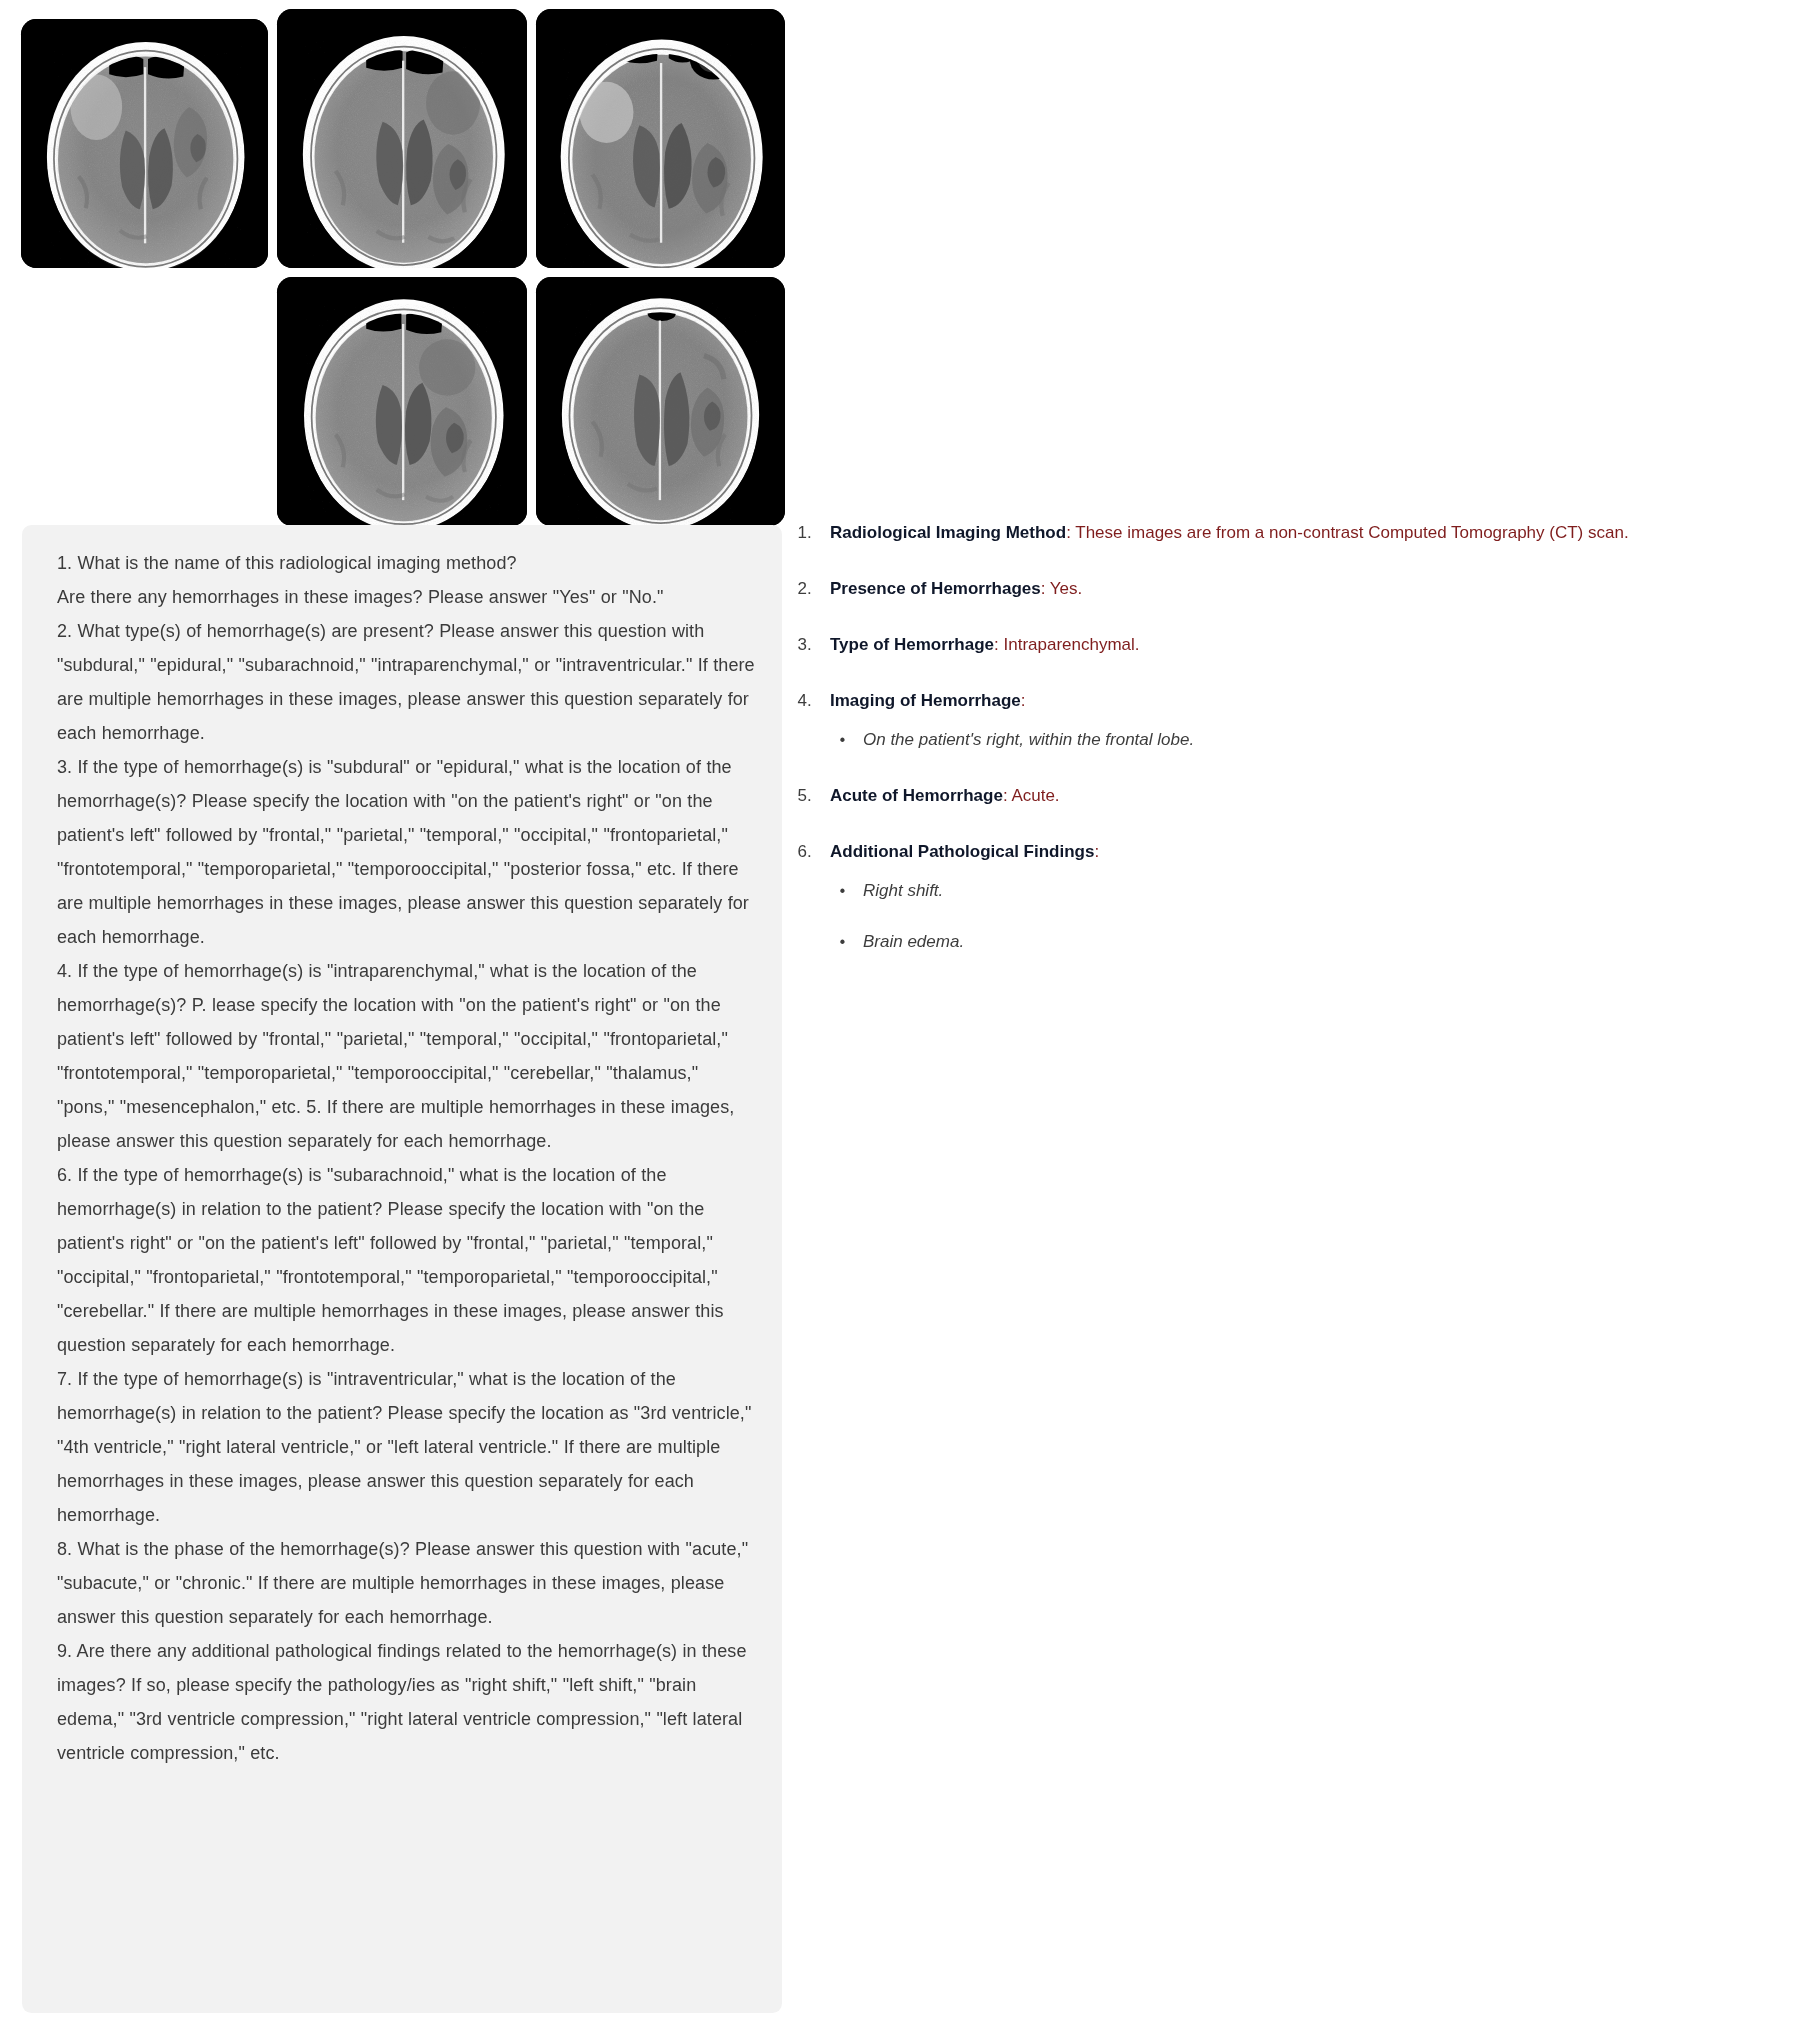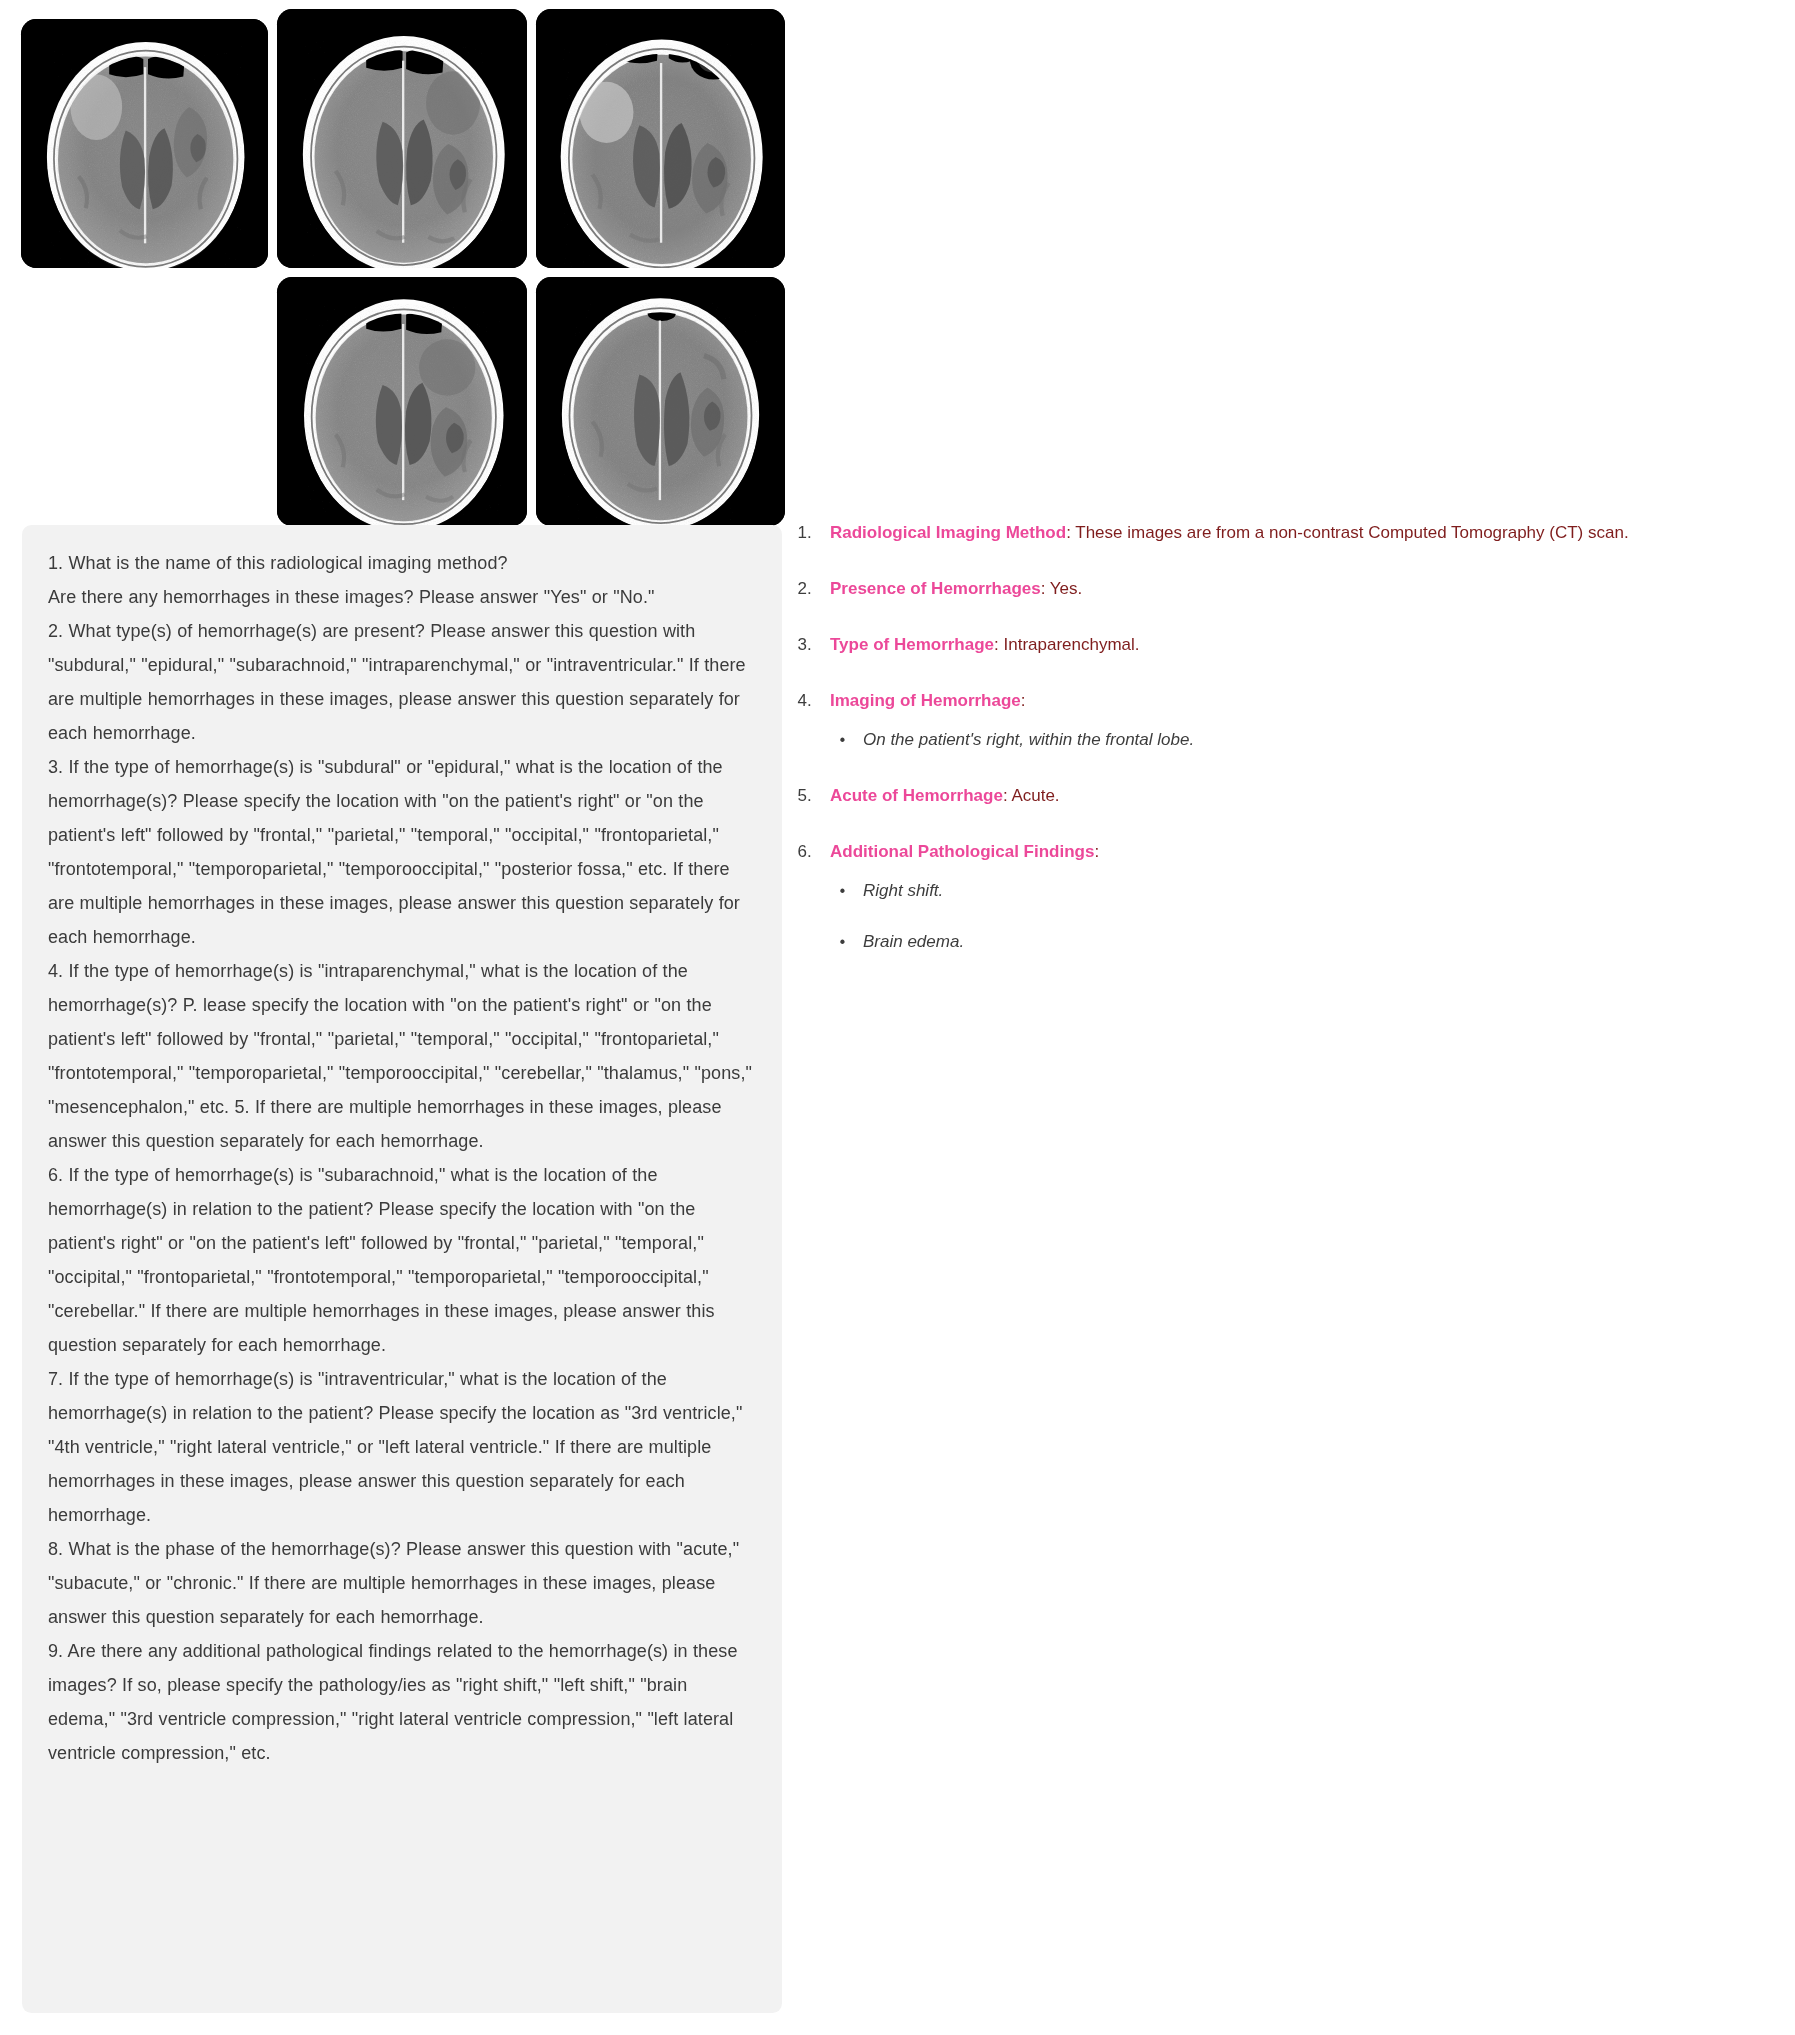--- a/index.html
+++ b/index.html
@@ -52,20 +52,21 @@
     box-sizing: border-box;
     padding: 21px 26px 17.6px 26px;
   }
   #question-text {
     font-size: 18px;
     line-height: 34px;
     color: #3b3b3b;
     letter-spacing: 0.1px;
     white-space: pre-wrap;
     word-spacing: 0.2px;
+    margin-left: 9px;
   }
 
   
   #answer-panel {
     position: absolute;
     left: 794px;
     top: 517px;
     width: 975px;
   }
   ol.answer-list {
@@ -88,21 +89,21 @@
     position: absolute;
     left: 3.5px;
     top: 0;
     width: 26px;
     color: #3d3d3d;
     font-size: 17px;
     line-height: 31px;
   }
   .answer-label {
     font-weight: bold;
-    color: #ec4899;
+    color: #0f172a;
   }
   .answer-value { color: #7f1d1d; }
 
   ul.sub-list {
     list-style: none;
     margin: 8.2px 0 0 0;
     padding: 0;
   }
   ul.sub-list > li.sub-item {
     position: relative;

